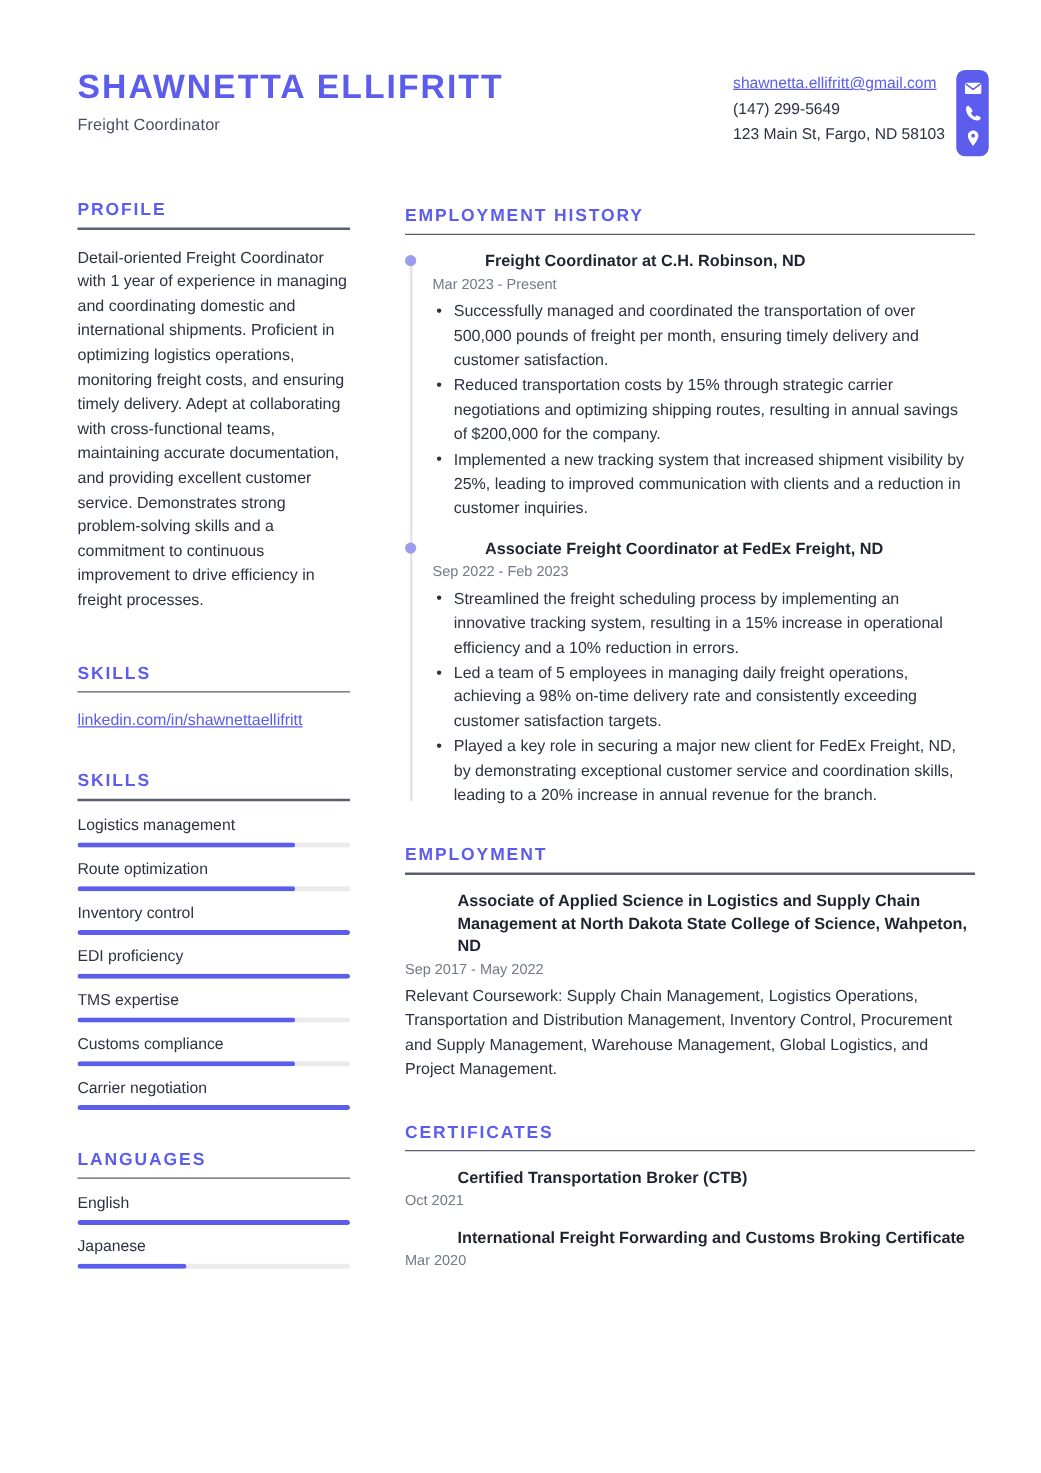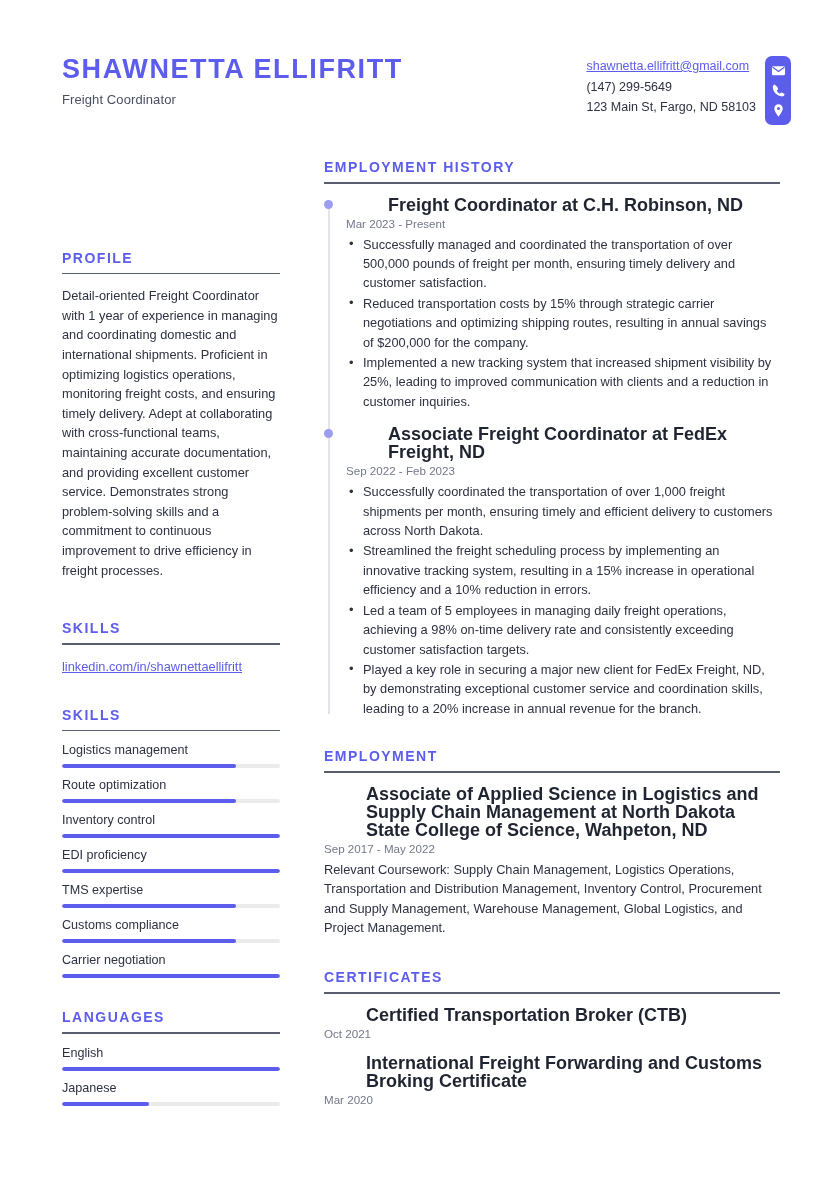--- a/index.html
+++ b/index.html
@@ -173,21 +173,21 @@
     position: absolute;
     left: -22px;
     top: 4px;
     width: 9px;
     height: 9px;
     border-radius: 50%;
     background: #9d9def;
   }
 
   .entry-title {
-    font-size: 18px;
+    font-size: 13px;
     font-weight: 700;
     color: #1f2430;
     line-height: 18px;
     padding-left: 42px;
   }
 
   .entry-date {
     font-size: 11.6px;
     color: #73788a;
     margin-top: 3px;
@@ -369,21 +369,20 @@
               <li>Reduced transportation costs by 15% through strategic carrier negotiations and optimizing shipping routes, resulting in annual savings of $200,000 for the company.</li>
               <li>Implemented a new tracking system that increased shipment visibility by 25%, leading to improved communication with clients and a reduction in customer inquiries.</li>
             </ul>
           </div>
 
           <div class="job">
             <span class="job-dot"></span>
             <div class="entry-title">Associate Freight Coordinator at FedEx Freight, ND</div>
             <div class="entry-date">Sep 2022 - Feb 2023</div>
             <ul class="bullets">
-              <li>Successfully coordinated the transportation of over 1,000 freight shipments per month, ensuring timely and efficient delivery to customers across North Dakota.</li>
               <li>Streamlined the freight scheduling process by implementing an innovative tracking system, resulting in a 15% increase in operational efficiency and a 10% reduction in errors.</li>
               <li>Led a team of 5 employees in managing daily freight operations, achieving a 98% on-time delivery rate and consistently exceeding customer satisfaction targets.</li>
               <li>Played a key role in securing a major new client for FedEx Freight, ND, by demonstrating exceptional customer service and coordination skills, leading to a 20% increase in annual revenue for the branch.</li>
             </ul>
           </div>
 
         </div>
       </div>
 
       <div class="section" style="margin-top:30px;">

